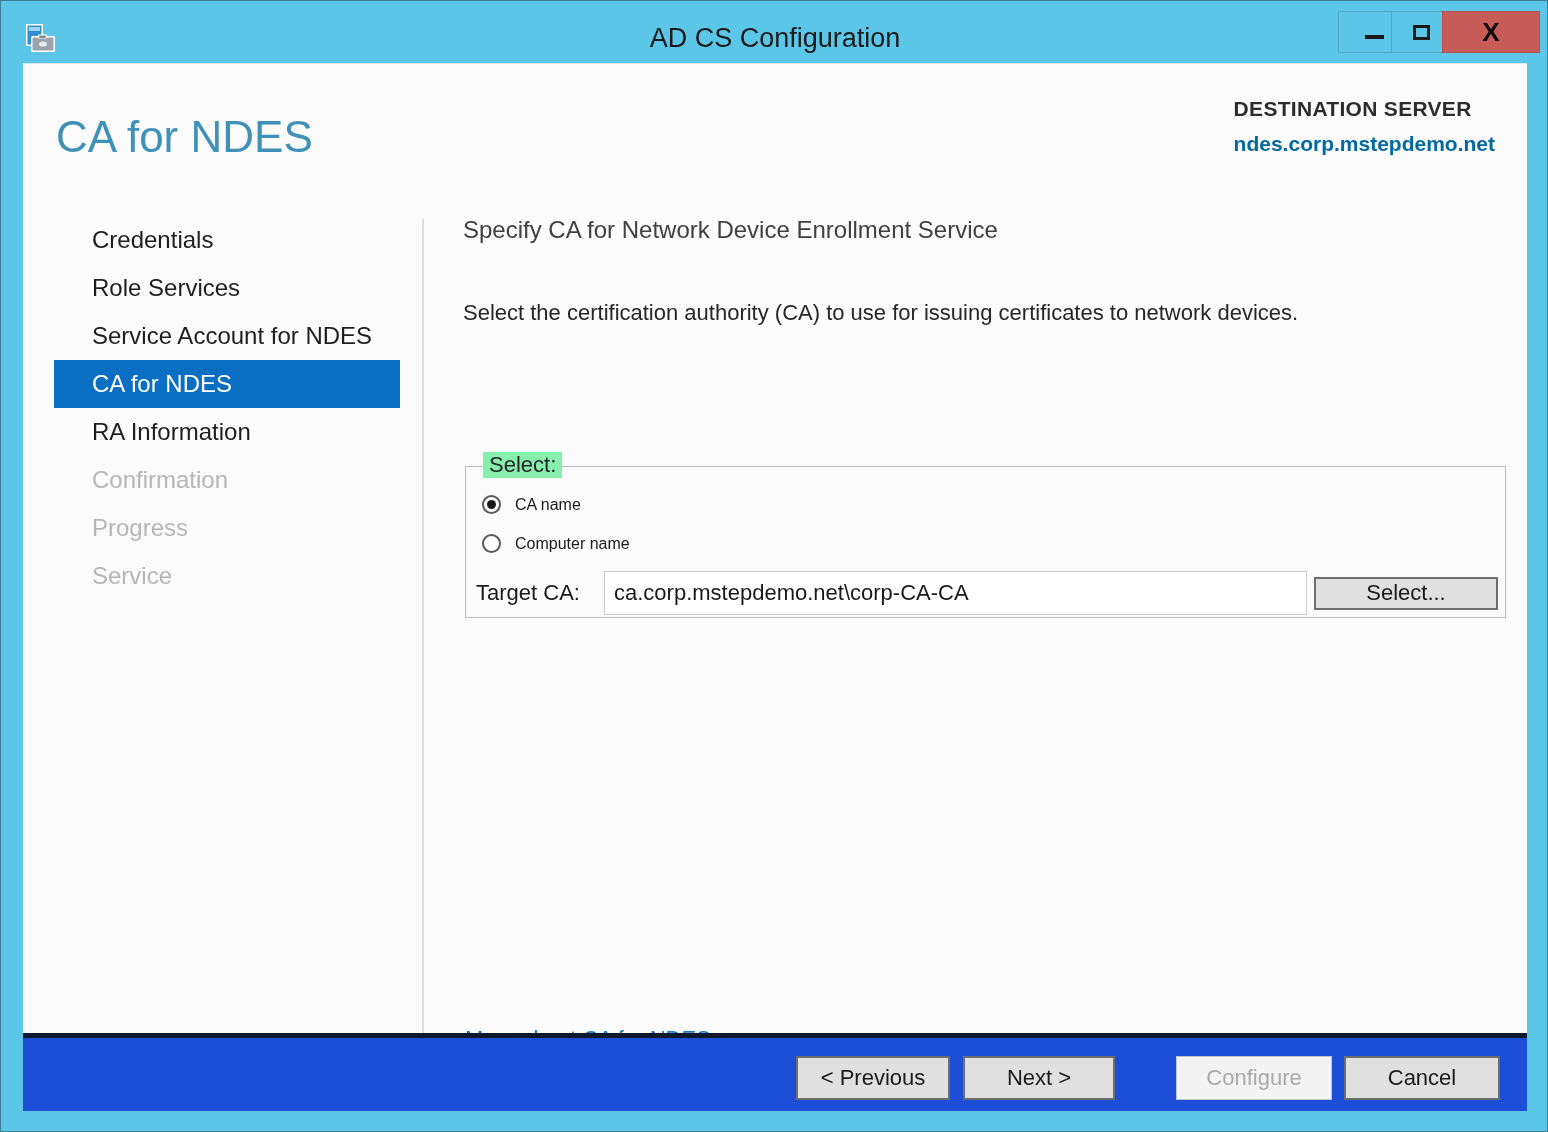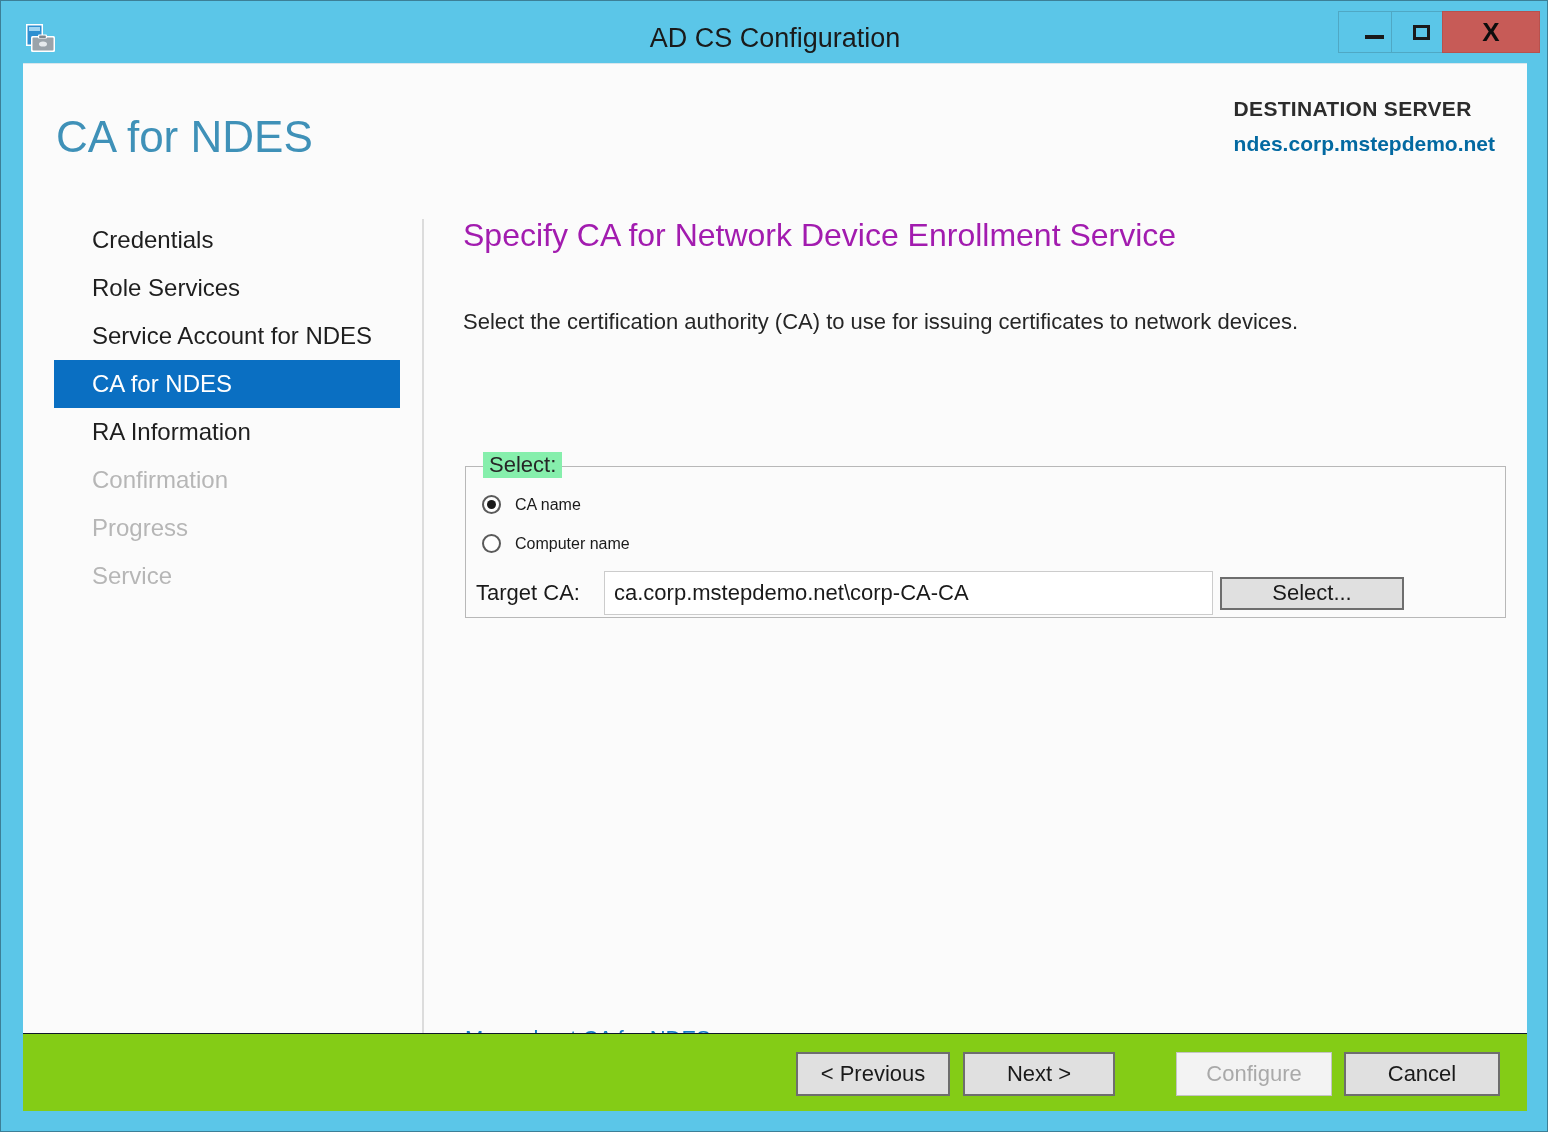--- a/index.html
+++ b/index.html
@@ -150,22 +150,22 @@
     background: #dcdcdc;
   }
 
   
   #main {
     position: absolute;
     left: 420px; top: 152px;
     width: 1064px;
   }
   #section-title {
-    font-size: 32px;
-    color: #a21caf;
+    font-size: 24px;
+    color: #404040;
     font-weight: 400;
     margin: 0 0 3px 20px;
     line-height: 1.2;
   }
   #section-desc {
     margin: 55px 0 16px 20px;
     font-size: 22px;
     color: #262626;
   }
 
@@ -224,21 +224,21 @@
     display: flex;
     align-items: center;
   }
   #target-label {
     font-size: 22px;
     color: #1a1a1a;
     width: 128px;
     flex: 0 0 auto;
   }
   #target-input {
-    width: 609px;
+    width: 703px;
     height: 44px;
     box-sizing: border-box;
     border: 1px solid #cccccc;
     background: #ffffff;
     font-size: 22px;
     color: #1a1a1a;
     padding: 0 9px;
     font-family: "Liberation Sans", sans-serif;
     outline: none;
     flex: 0 0 auto;
@@ -265,22 +265,22 @@
     text-decoration: none;
     cursor: pointer;
   }
 
   
   #footer {
     position: absolute;
     left: 22px; top: 1032px;
     width: 1504px;
     height: 78px;
-    background: #84cc16;
-    border-top: 1px solid #0f172a;
+    background: #1d4ed8;
+    border-top: 5px solid #0f172a;
     box-sizing: border-box;
   }
   .footer-btn {
     position: absolute;
     top: 18px;
     height: 44px;
     box-sizing: border-box;
     border: 2px solid #6e6e6e;
     background: #e0e0e0;
     font-size: 22px;

